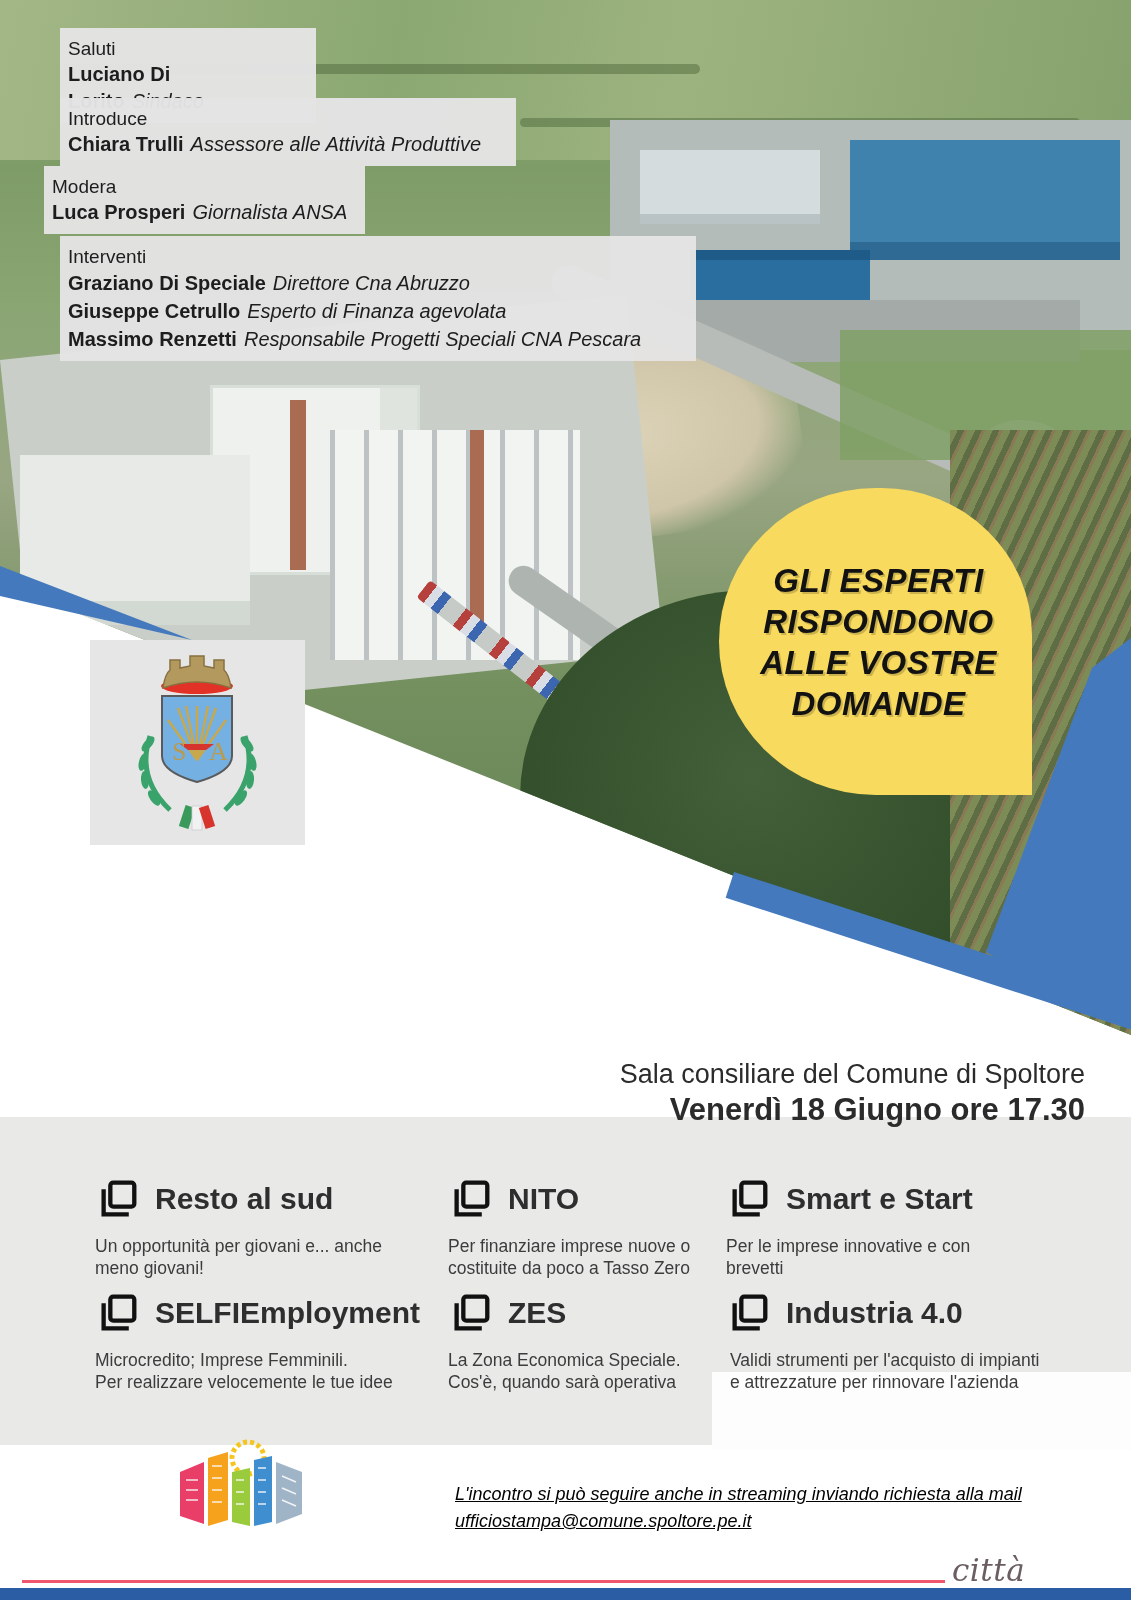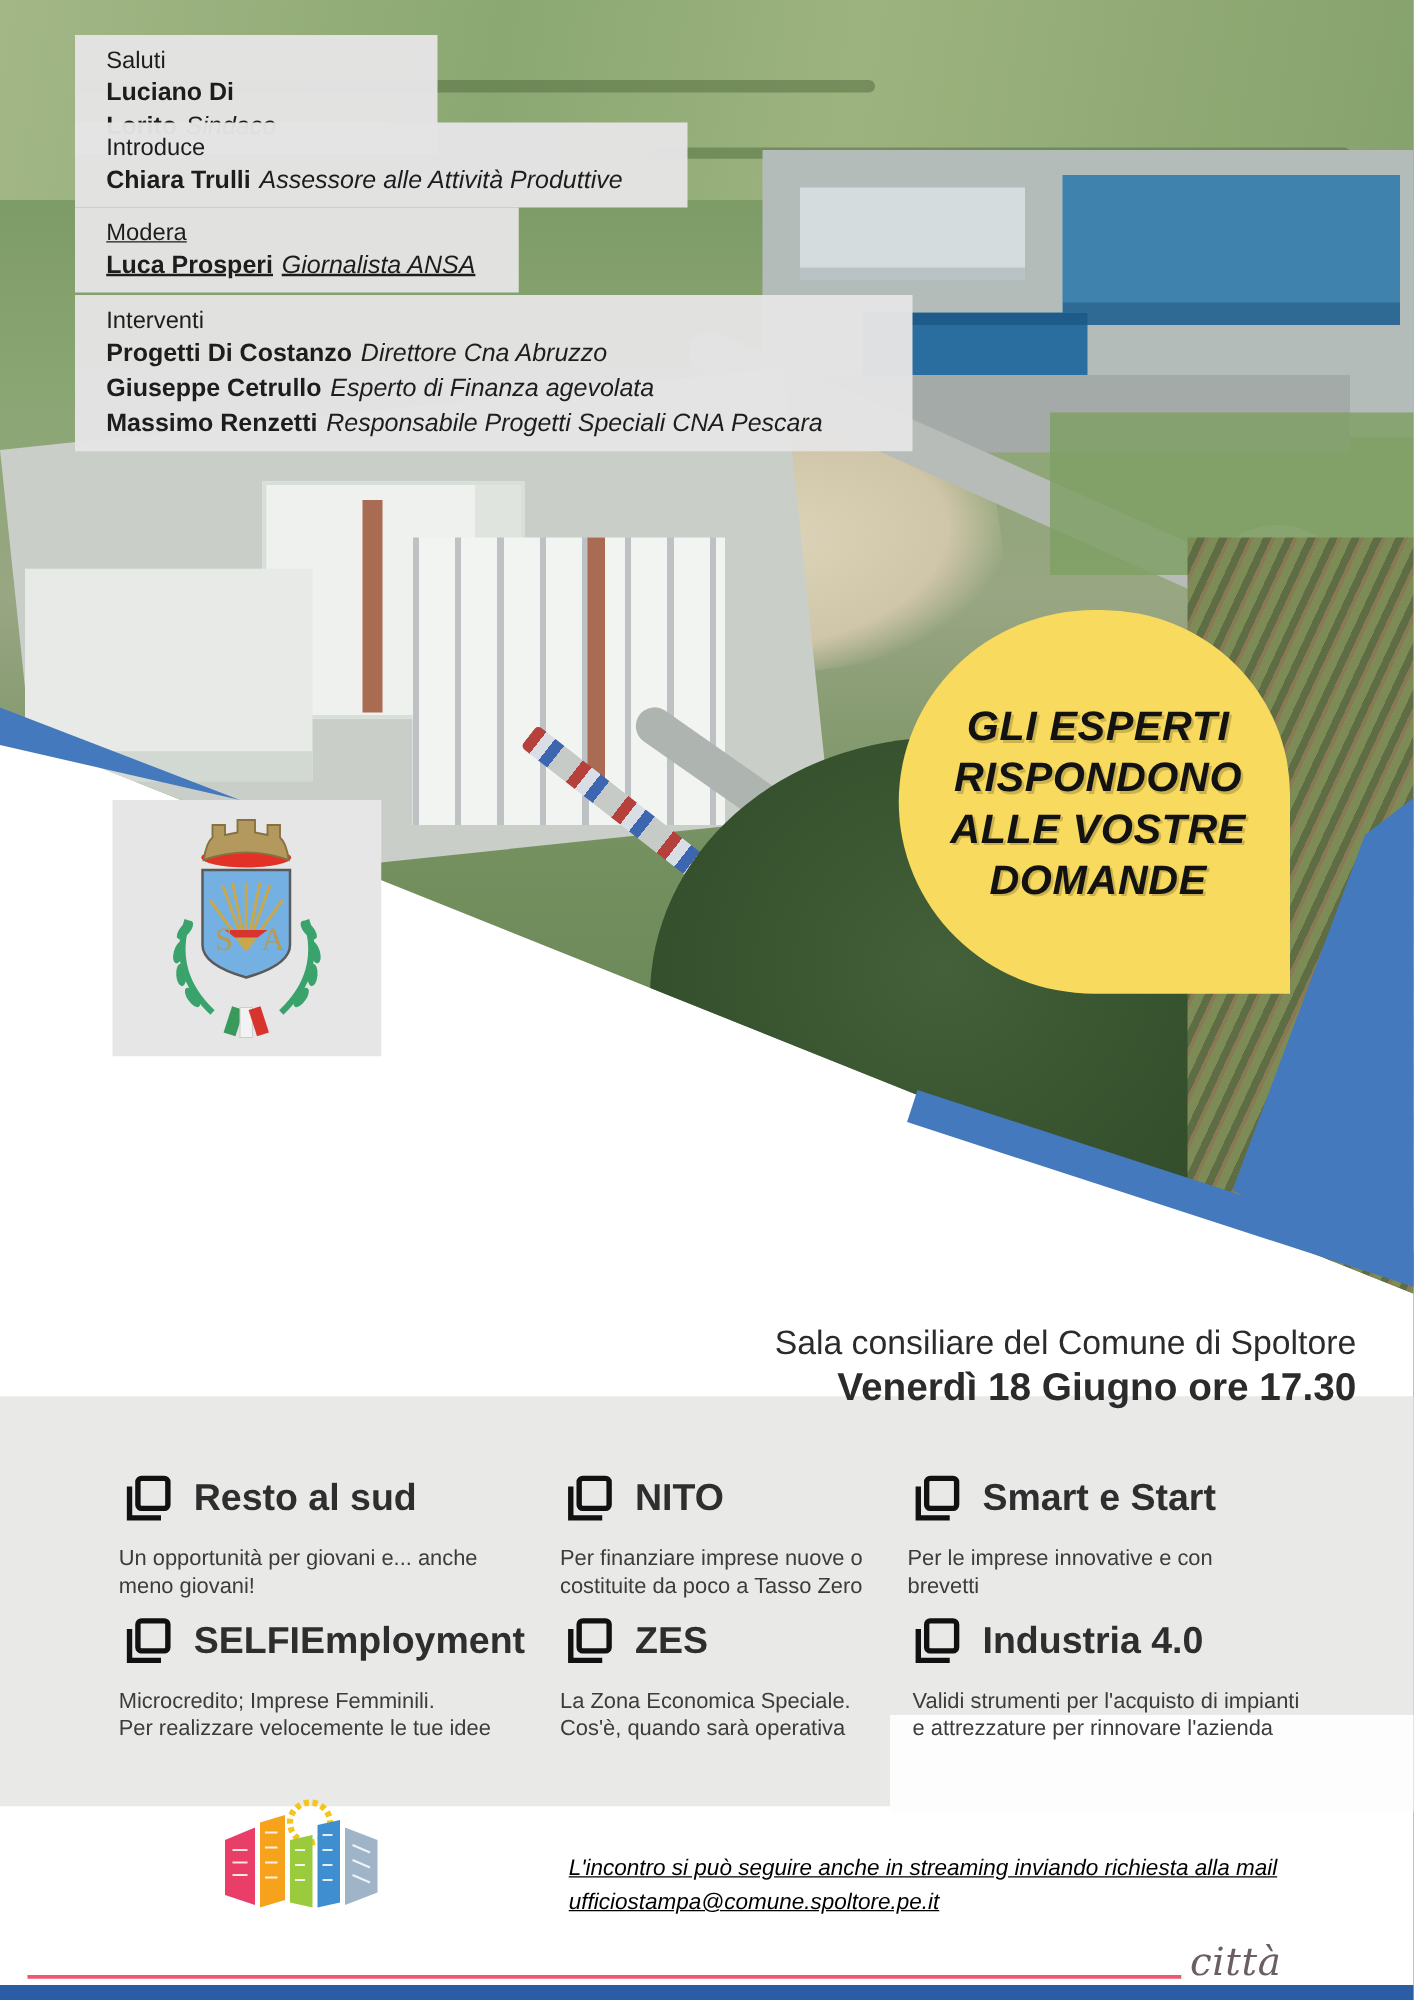--- a/index.html
+++ b/index.html
@@ -43,28 +43,28 @@
 
   
   .stripe-left{left:0;top:560px;width:192px;height:92px;background:#4479bd;
       clip-path:polygon(0 6px,192px 80px,0 36px);z-index:3;}
   .stripe-mid{left:734px;top:872px;width:430px;height:27px;background:#4479bd;
       transform:rotate(18deg);transform-origin:0 0;z-index:3;}
   .wedge-right{left:960px;top:620px;width:171px;height:420px;background:#4479bd;
       clip-path:polygon(132px 48px,171px 18px,171px 405px,138px 396px,26px 332px);z-index:3;}
 
   
-  .infobox{background:rgba(228,228,228,.97);color:#1d1d1d;padding:8px 25px;z-index:4;}
+  .infobox{background:rgba(228,228,228,.97);color:#1d1d1d;padding:8px 8px;z-index:4;}
   .infobox .lbl{font-size:19px;line-height:25px;}
   .infobox .person{font-size:20px;line-height:27px;}
   .person b{font-weight:bold;}
   .person .role{font-style:italic;font-weight:normal;margin-left:7px;margin-top:16px;}
   #box-saluti{left:60px;top:28px;width:240px;}
   #box-introduce{left:60px;top:98px;width:440px;}
-  #box-modera{left:60px;top:166px;width:305px;text-decoration:underline;}
+  #box-modera{left:44px;top:166px;width:305px;}
   #box-interventi{left:60px;top:236px;width:620px;}
   #box-interventi .person{line-height:28px;}
 
   
   .bubble{left:719px;top:488px;width:313px;height:307px;background:#f8da5e;
       border-radius:52% 50% 0 52%;z-index:4;display:flex;align-items:center;justify-content:center;}
   .bubble-text{font-size:33px;line-height:41px;font-weight:bold;font-style:italic;color:#121212;
       text-align:center;white-space:pre-line;letter-spacing:.5px;padding-left:6px;
       text-shadow:2px 2px 0 rgba(0,0,0,.18);}
 
@@ -141,21 +141,21 @@
   <div class="abs infobox" id="box-introduce">
     <div class="lbl">Introduce</div>
     <div class="person"><b>Chiara Trulli</b><span class="role">Assessore alle Attività Produttive</span></div>
   </div>
   <div class="abs infobox" id="box-modera">
     <div class="lbl">Modera</div>
     <div class="person"><b>Luca Prosperi</b><span class="role">Giornalista ANSA</span></div>
   </div>
   <div class="abs infobox" id="box-interventi">
     <div class="lbl">Interventi</div>
-    <div class="person"><b>Progetti Di Costanzo</b><span class="role">Direttore Cna Abruzzo</span></div>
+    <div class="person"><b>Graziano Di Speciale</b><span class="role">Direttore Cna Abruzzo</span></div>
     <div class="person"><b>Giuseppe Cetrullo</b><span class="role">Esperto di Finanza agevolata</span></div>
     <div class="person"><b>Massimo Renzetti</b><span class="role">Responsabile Progetti Speciali CNA Pescara</span></div>
   </div>
 
   <div class="abs bubble">
     <div class="bubble-text">GLI ESPERTI
 RISPONDONO
 ALLE VOSTRE
 DOMANDE</div>
   </div>

